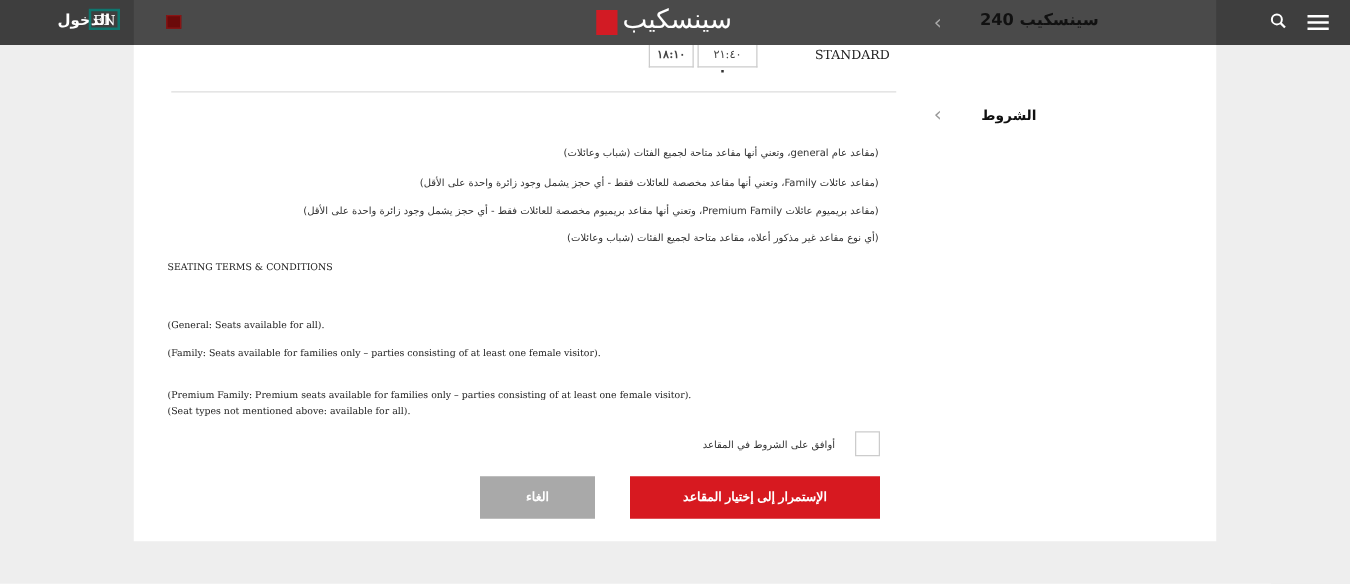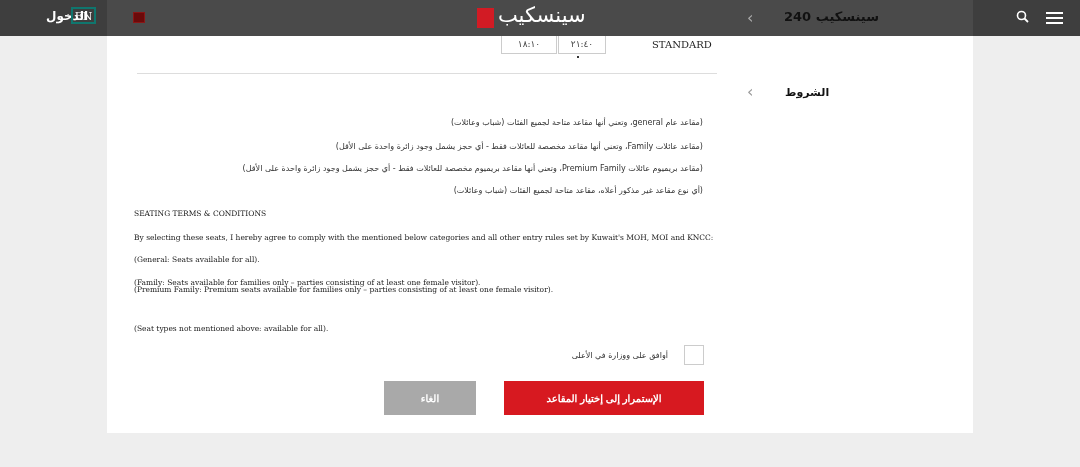--- a/index.html
+++ b/index.html
@@ -48,39 +48,38 @@
       <line x1="8.5" y1="8.5" x2="12" y2="12" stroke="#fff" stroke-width="1.8"></line>
     </svg>
   <div class="menu-ic">
       <span></span>
       <span></span>
       <span></span>
     </div>
 </div>
 
 <div class="card">
-  <div class="seatbox" style="left:394px;width:56px;">١٨:١٠</div>
+  <div class="seatbox" style="left:412px;width:36px;font-weight:bold;">١٨:١٠</div>
   <div class="seatbox" style="left:451px;width:48px;">٢١:٤٠</div>
   <span class="standard">STANDARD</span>
   <span class="dot"></span>
   <div class="divider"></div>
 
   <span class="terms-chev">‹</span>
   <span class="terms-label">الشروط</span>
 
   <div class="ar" style="top:81px;">(مقاعد عام general، وتعني أنها مقاعد متاحة لجميع الفئات (شباب وعائلات)</div>
   <div class="ar" style="top:105px;">(مقاعد عائلات Family، وتعني أنها مقاعد مخصصة للعائلات فقط - أي حجز يشمل وجود زائرة واحدة على الأقل)</div>
   <div class="ar" style="top:127px;">(مقاعد بريميوم عائلات Premium Family، وتعني أنها مقاعد بريميوم مخصصة للعائلات فقط - أي حجز يشمل وجود زائرة واحدة على الأقل)</div>
   <div class="ar" style="top:149px;">(أي نوع مقاعد غير مذكور أعلاه، مقاعد متاحة لجميع الفئات (شباب وعائلات)</div>
 
   <span class="en" style="top:173px;">SEATING TERMS &amp; CONDITIONS</span>
-  <span class="en" style="top:197px;">By selecting these seats, I hereby agree to comply with the mentioned below categories and all other entry rules set by Kuwait's MOH, MOI and KNCC:</span>
   <span class="en" style="top:219px;">(General: Seats available for all).</span>
   <span class="en" style="top:242px;">(Family: Seats available for families only – parties consisting of at least one female visitor).</span>
-  <span class="en" style="top:249px;text-align:right;">(Premium Family: Premium seats available for families only – parties consisting of at least one female visitor).</span>
+  <span class="en" style="top:275px;text-align:right;">(Premium Family: Premium seats available for families only – parties consisting of at least one female visitor).</span>
   <span class="en" style="top:288px;">(Seat types not mentioned above: available for all).</span>
 
   <div class="agree-box"></div>
-  <span class="agree-label">أوافق على ووزارة في الأعلى</span>
+  <span class="agree-label">أوافق على الشروط في المقاعد</span>
 
   <button class="btn-cancel">الغاء</button>
   <button class="btn-continue">الإستمرار إلى إختيار المقاعد</button>
 </div>
 
 </body></html>

